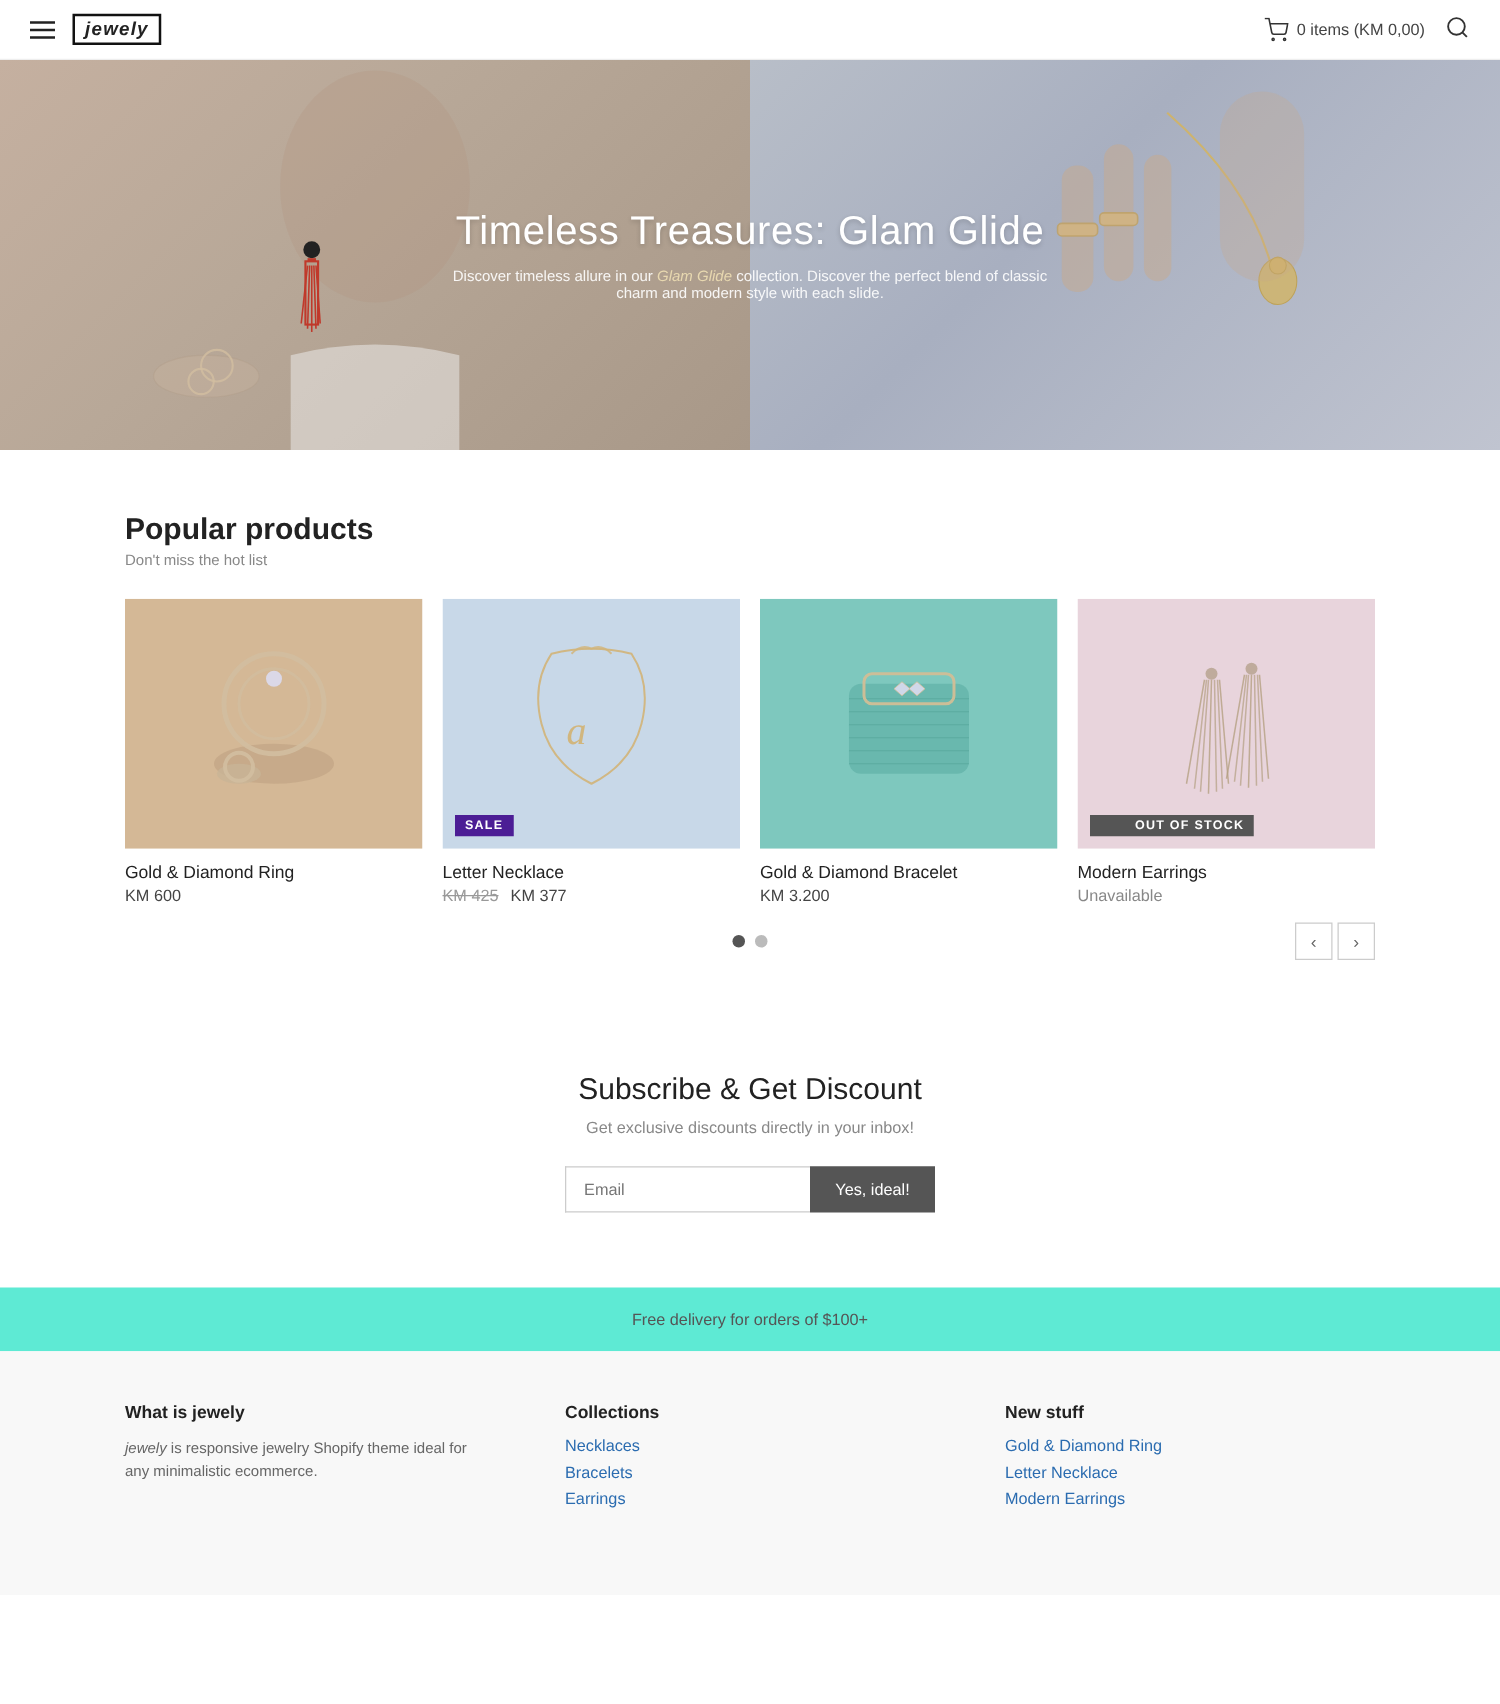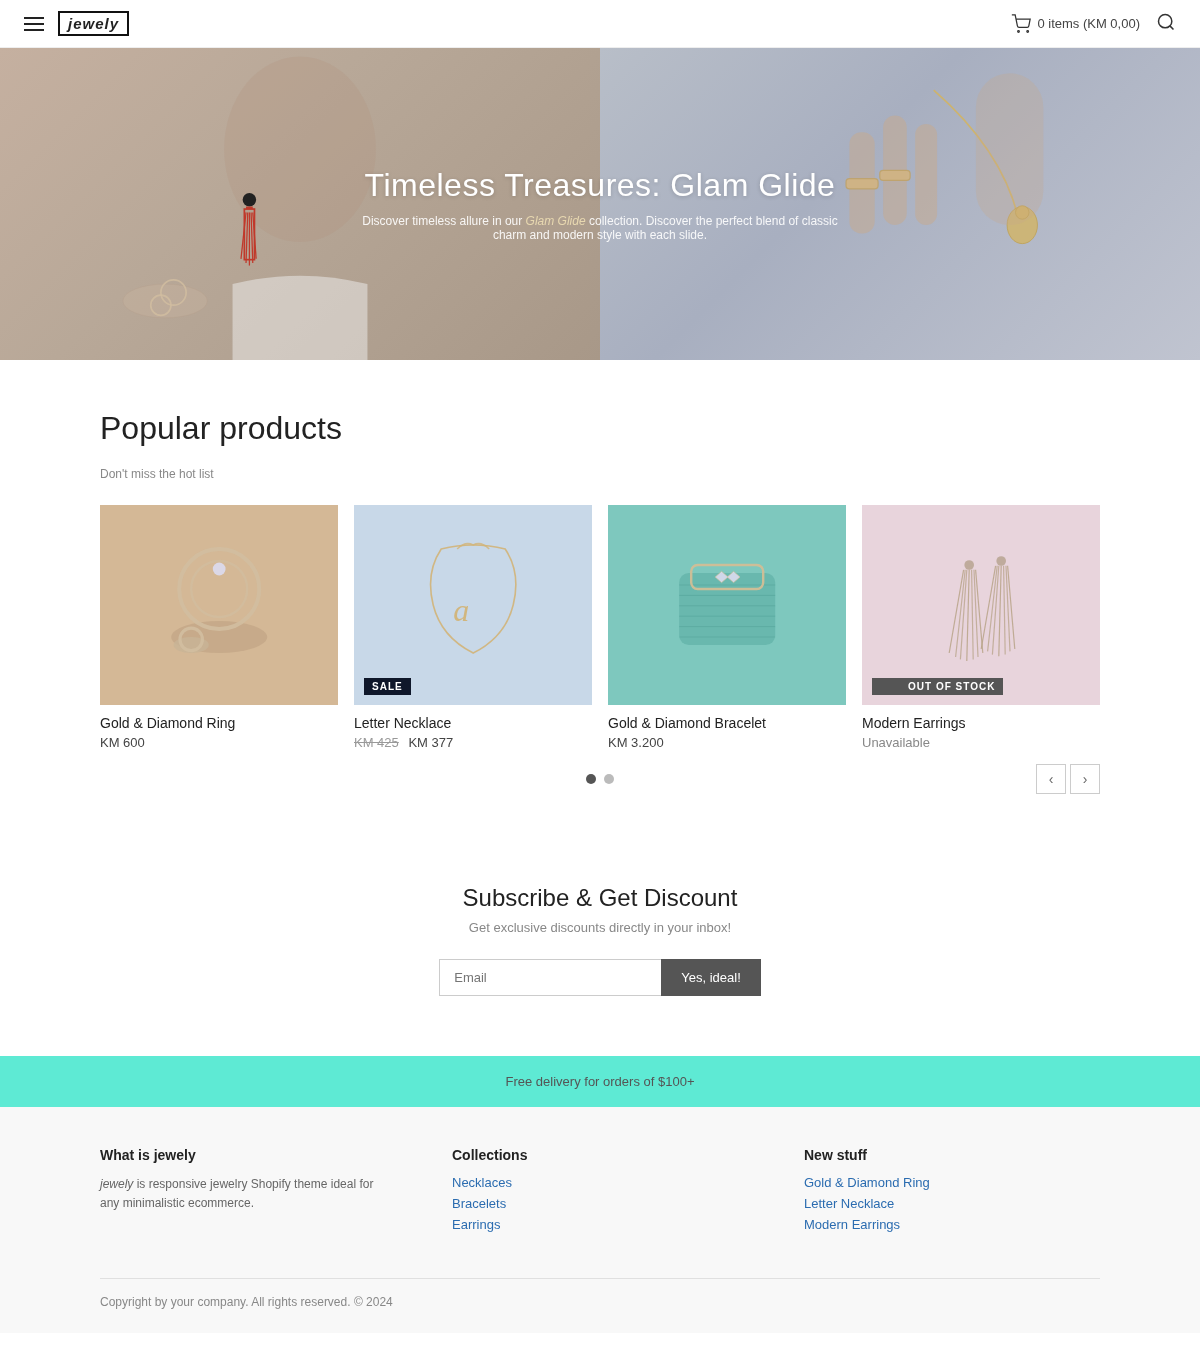--- a/index.html
+++ b/index.html
@@ -81,23 +81,23 @@
       width: 50%;
       background: linear-gradient(135deg, #b8bec8 0%, #a8afc0 40%, #c0c4d0 100%);
       position: relative;
     }
 
     
     .popular-section {
       padding: 50px 100px 40px;
     }
     .section-title {
-      font-size: 32px;
-      font-weight: 400;
-      margin-bottom: 20px;
+      font-size: 24px;
+      font-weight: 700;
+      margin-bottom: 3px;
     }
     .section-subtitle {
       font-size: 12px;
       color: #888;
       margin-bottom: 24px;
     }
     .products-grid {
       display: flex;
       gap: 16px;
     }
@@ -131,21 +131,21 @@
       position: absolute;
       bottom: 10px;
       left: 10px;
       padding: 3px 8px;
       font-size: 10px;
       font-weight: 700;
       color: #fff;
       letter-spacing: 1px;
       text-transform: uppercase;
     }
-    .badge-sale { background: #0f172a; }
+    .badge-sale { background: #4c1d95; }
     .badge-out { background: #555; padding-left: 36px; }
 
     .product-name { font-size: 14px; font-weight: 500; margin-bottom: 4px; }
     .product-price { font-size: 13px; color: #444; }
     .product-price .original { text-decoration: line-through; color: #999; margin-right: 6px; }
     .product-price .unavailable { color: #888; }
 
     
     .pagination-area {
       display: flex;
@@ -197,21 +197,21 @@
       font-size: 13px;
       color: #888;
       margin-bottom: 24px;
     }
     .subscribe-form {
       display: flex;
       justify-content: center;
       gap: 0;
     }
     .email-input {
-      width: 222px;
+      width: 196px;
       padding: 10px 14px;
       border: 1px solid #ccc;
       border-right: none;
       font-size: 13px;
       outline: none;
       color: #aaa;
     }
     .subscribe-btn {
       padding: 10px 20px;
       background: #555;
@@ -497,16 +497,13 @@
       <a class="footer-link">Earrings</a>
     </div>
 
     <div class="footer-col">
       <div class="footer-col-title">New stuff</div>
       <a class="footer-link">Gold &amp; Diamond Ring</a>
       <a class="footer-link">Letter Necklace</a>
       <a class="footer-link">Modern Earrings</a>
     </div>
   </div>
-  <div class="footer-bottom">
-    <span>Copyright by your company. All rights reserved. © 2024</span>
-  </div>
 </footer>
 
 </body></html>

